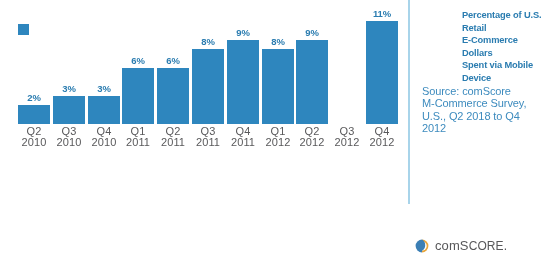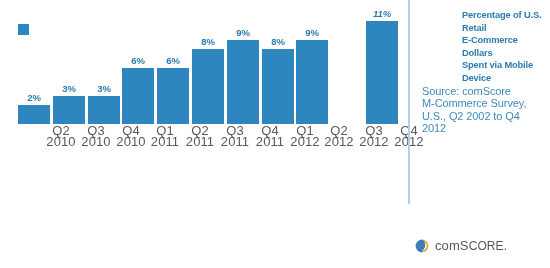--- a/index.html
+++ b/index.html
@@ -75,25 +75,24 @@
     left: 18px;
     top: 126px;
     width: 380px;
     height: 24px;
   }
   .xtick {
     position: absolute;
     top: 0;
     width: 32px;
     text-align: center;
-    font-size: 13px;
+    font-size: 11px;
     color: #59595b;
     line-height: 10.5px;
     letter-spacing: .1px;
-    margin-left: 27px;
   }
 
   
   #divider {
     position: absolute;
     left: 408px;
     top: 0;
     width: 2px;
     height: 204px;
     background: #A8D4EA;
@@ -183,21 +182,21 @@
       <div class="bar-value" style="bottom: 86px;">9%</div>
     </div>
     <div class="bar-col" style="left: 244px;">
       <div class="bar" style="height: 74.7px; background: rgb(46, 134, 190);"></div>
       <div class="bar-value" style="bottom: 76.6667px;">8%</div>
     </div>
     <div class="bar-col" style="left: 278px;">
       <div class="bar" style="height: 84px; background: rgb(46, 134, 190);"></div>
       <div class="bar-value" style="bottom: 86px;">9%</div>
     </div>
-    <div class="bar-col" style="left: 348px; font-style: italic;">
+    <div class="bar-col" style="left: 348px;">
       <div class="bar" style="height: 102.7px; background: rgb(46, 134, 190);"></div>
       <div class="bar-value" style="bottom: 104.667px;">11%</div>
     </div>
   </div>
 
 <div id="xaxis">
     <div class="xtick" style="left: 0px;">
       <div>Q2</div>
       <div>2010</div>
     </div>
@@ -244,21 +243,21 @@
   </div>
 
 <div id="divider" style="background: rgb(168, 212, 234);"></div>
 
 <div id="caption">
   <div class="head">Percentage of U.S. Retail</div>
   <div class="head">E-Commerce Dollars</div>
   <div class="head">Spent via Mobile Device</div>
   <div class="sub">Source: comScore</div>
   <div class="sub">M-Commerce Survey,</div>
-  <div class="sub">U.S., Q2 2002 to Q4</div>
+  <div class="sub">U.S., Q2 2018 to Q4</div>
   <div class="sub">2012</div>
 </div>
 
 <div id="logo">
   <span class="mark">
     <svg width="14" height="14" viewBox="0 0 14 14" aria-hidden="true">
       <path d="M7 0.6 A6.4 6.4 0 0 0 7 13.4 Z" fill="#3B7FB5"></path>
       <path d="M7 0.6 A6.4 6.4 0 0 1 7 13.4 Z" fill="#E8A53A"></path>
       <path d="M7 2.3 A4.7 4.7 0 0 1 7 11.7 Z" fill="#ffffff"></path>
       <path d="M7 2.3 A4.7 4.7 0 0 0 7 11.7 A6.4 6.4 0 0 0 7 0.6 Z" fill="#3B7FB5"></path>

